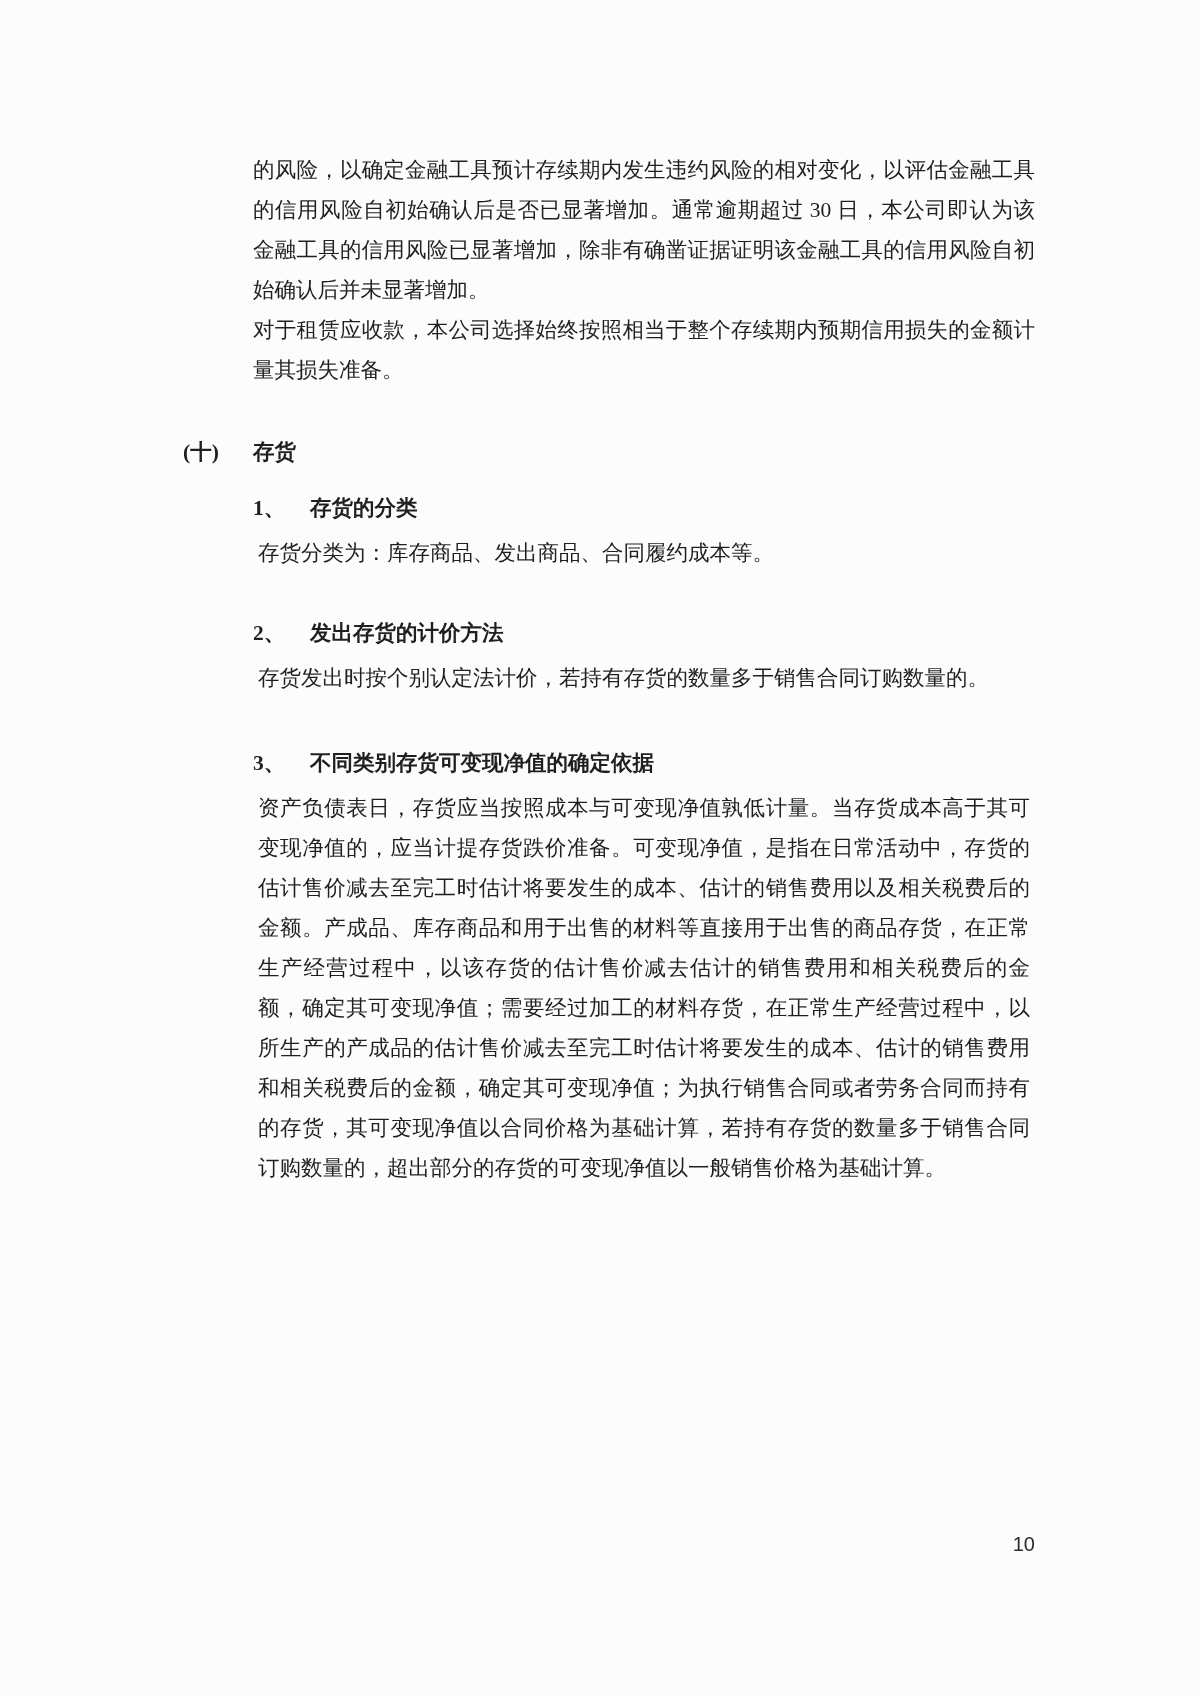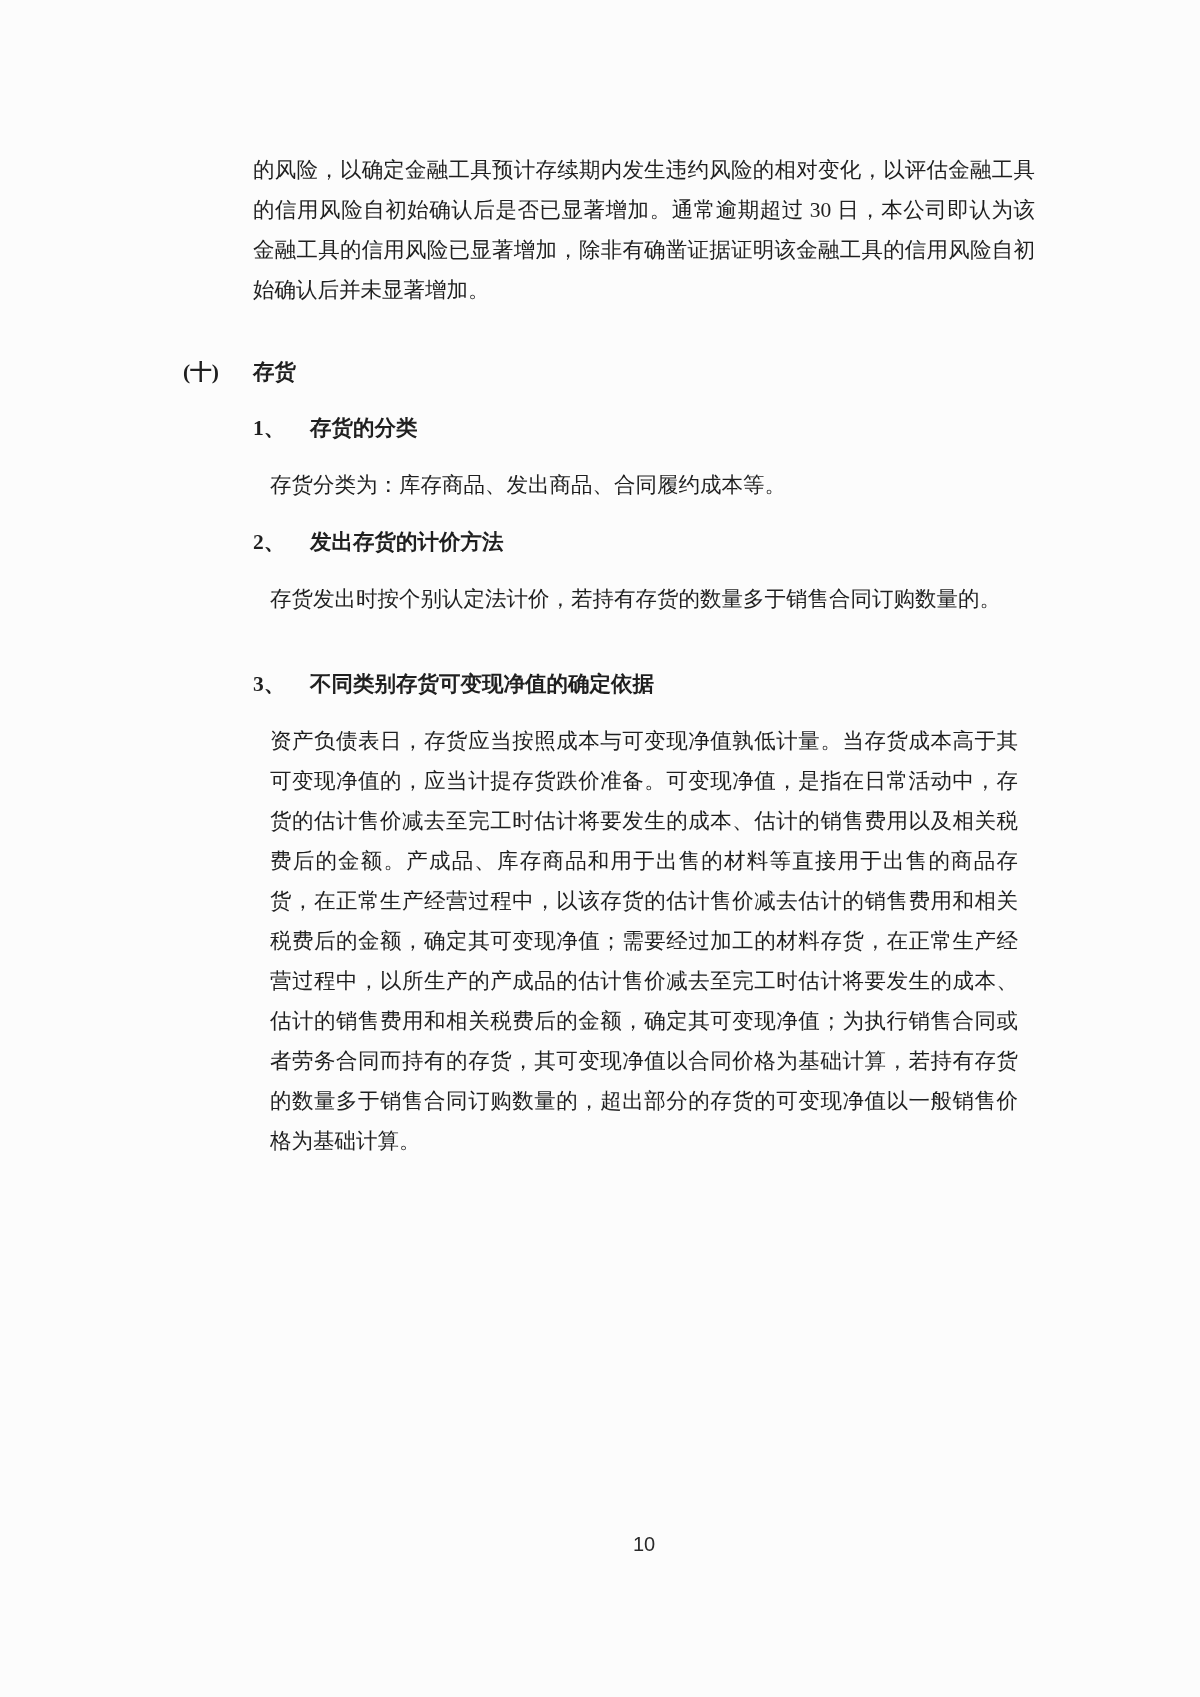--- a/index.html
+++ b/index.html
@@ -39,50 +39,51 @@
     position: absolute;
     left: -70px;
     top: 0;
     white-space: nowrap;
   }
   .sub-heading {
     font-weight: bold;
     line-height: 40px;
   }
   .sub-heading.first { margin-top: 16px; }
-  .sub-heading.gap40 { margin-top: 16px; }
+  .sub-heading.gap40 { margin-top: 40px; }
   .sub-heading.gap45 { margin-top: 45px; }
   .sub-num {
     display: inline-block;
     width: 57px;
   }
   .sub-body {
-    margin: 17px;
+    margin: 5px;
     text-align: justify;
     text-justify: inter-ideograph;
   }
   .page-number {
     position: absolute;
     left: 253px;
     width: 782px;
     top: 1530px;
-    text-align: center;
+    text-align: right;
     font-family: "Liberation Sans", "DejaVu Sans", sans-serif;
     font-size: 20px;
     line-height: 28px;
     color: #2a2a2a;
   }
 </style>
 </head>
 <body>
 
 <div class="page">
   <div class="content">
 
     <p class="para">的风险，以确定金融工具预计存续期内发生违约风险的相对变化，以评估金融工具的信用风险自初始确认后是否已显著增加。通常逾期超过 30 日，本公司即认为该金融工具的信用风险已显著增加，除非有确凿证据证明该金融工具的信用风险自初始确认后并未显著增加。</p>
+    <p class="para">对于租赁应收款，本公司选择始终按照相当于整个存续期内预期信用损失的金额计量其损失准备。</p>
 
     <div class="section-heading">
       <span class="sec-label">(十)</span>
       <span class="sec-title">存货</span>
     </div>
 
     <div class="sub-heading first">
       <span class="sub-num">1、</span><span>存货的分类</span>
     </div>
     <p class="sub-body">存货分类为：库存商品、发出商品、合同履约成本等。</p>

